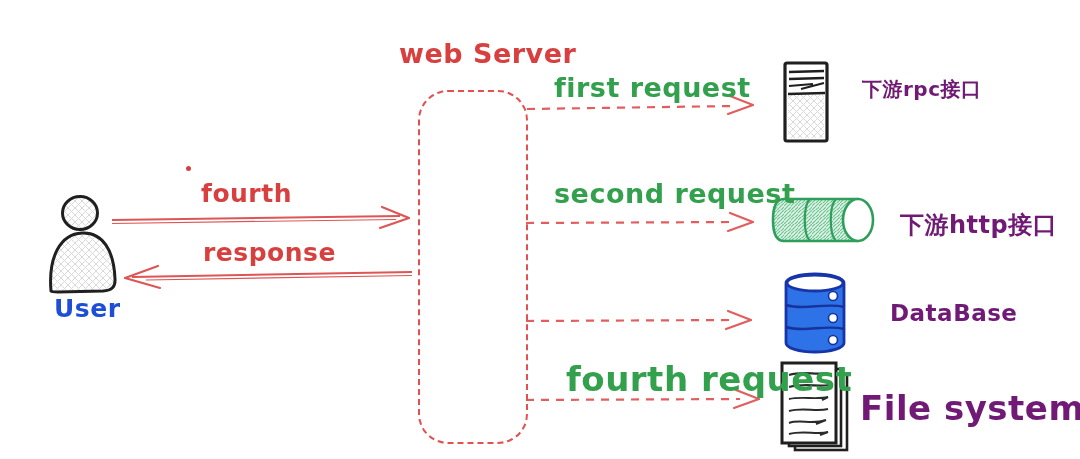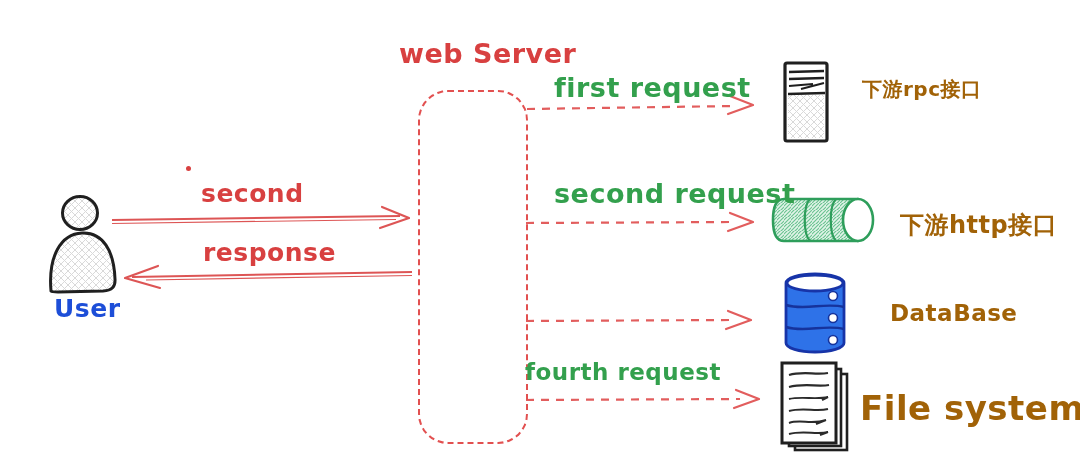--- a/index.html
+++ b/index.html
@@ -6,27 +6,27 @@
   .canvas{
     position:relative;
     width:1080px;height:459px;
     background:#ffffff;
     overflow:hidden;
     font-family:"DejaVu Sans", sans-serif;
   }
   .lbl{position:absolute;white-space:nowrap;font-weight:700;letter-spacing:.5px;}
   .lbl-red{color:#d84040;}
   .lbl-green{color:#33a04d;}
-  .lbl-orange{color:#a16207;}
+  .lbl-orange{color:#701a75;}
   .lbl-ink{color:#1d4ed8;}
   .title{left:399px;top:38px;font-size:27px;}
   .req1{left:554px;top:72px;font-size:27px;}
   .req2{left:554px;top:178px;font-size:27px;}
   .req3{left:549px;top:278px;font-size:25px;}
-  .req4{left:525px;top:359px;font-size:23px;}
+  .req4{left:566px;top:359px;font-size:34px;}
   .t-request{left:201px;top:179px;font-size:25px;}
   .t-response{left:203px;top:238px;font-size:25px;}
   .t-user{left:54px;top:294px;font-size:25px;font-weight:600;}
   .t-rpc{left:862px;top:76px;font-size:20px;}
   .t-http{left:900px;top:209px;font-size:24px;}
   .t-db{left:890px;top:300px;font-size:23px;}
   .t-fs{left:860px;top:388px;font-size:34px;}
   .server-box{
     position:absolute;left:418px;top:90px;width:106px;height:350px;
     border:2px dashed #e25050;border-radius:30px;background:transparent;
@@ -130,21 +130,21 @@
     <rect x="6" y="2" width="54" height="80" fill="#ffffff" stroke="#1f1f1f" stroke-width="3"></rect>
     <path d="M13 14 C26 10 40 14 52 12" stroke="#2b2b2b" stroke-width="2.2" fill="none"></path>
     <path d="M13 26 C28 22 42 26 53 24" stroke="#2b2b2b" stroke-width="2.2" fill="none"></path>
     <path d="M13 38 C26 35 40 39 52 36 L46 39" stroke="#2b2b2b" stroke-width="2" fill="none"></path>
     <path d="M13 50 C27 46 40 51 52 48" stroke="#2b2b2b" stroke-width="2" fill="none"></path>
     <path d="M13 62 C24 58 36 64 50 59 L40 63" stroke="#2b2b2b" stroke-width="2" fill="none"></path>
     <path d="M13 73 C27 69 41 74 52 71 L44 74" stroke="#2b2b2b" stroke-width="2" fill="none"></path>
   </svg>
 
   <div class="lbl lbl-red title">web Server</div>
-  <div class="lbl lbl-red t-request">second</div>
+  <div class="lbl lbl-red t-request">fourth</div>
   <div class="lbl lbl-red t-response">response</div>
   <div class="lbl lbl-ink t-user">User</div>
 
   <div class="lbl lbl-green req1">first request</div>
   <div class="lbl lbl-green req2">second request</div>
   <div class="lbl lbl-green req4">fourth request</div>
 
   <div class="lbl lbl-orange t-rpc">下游rpc接口</div>
   <div class="lbl lbl-orange t-http">下游http接口</div>
   <div class="lbl lbl-orange t-db">DataBase</div>

